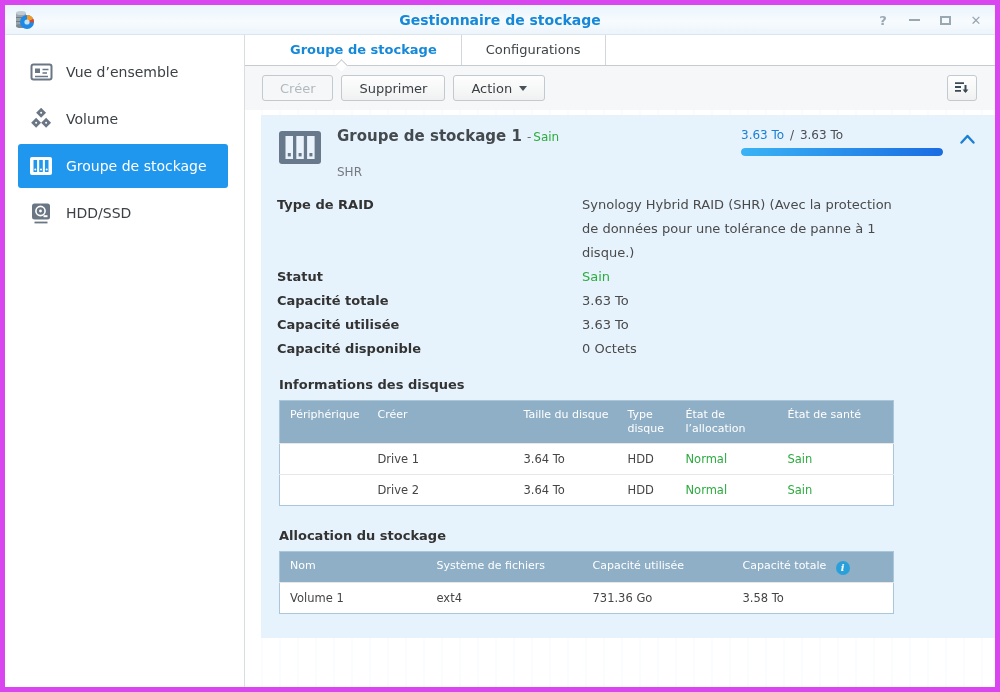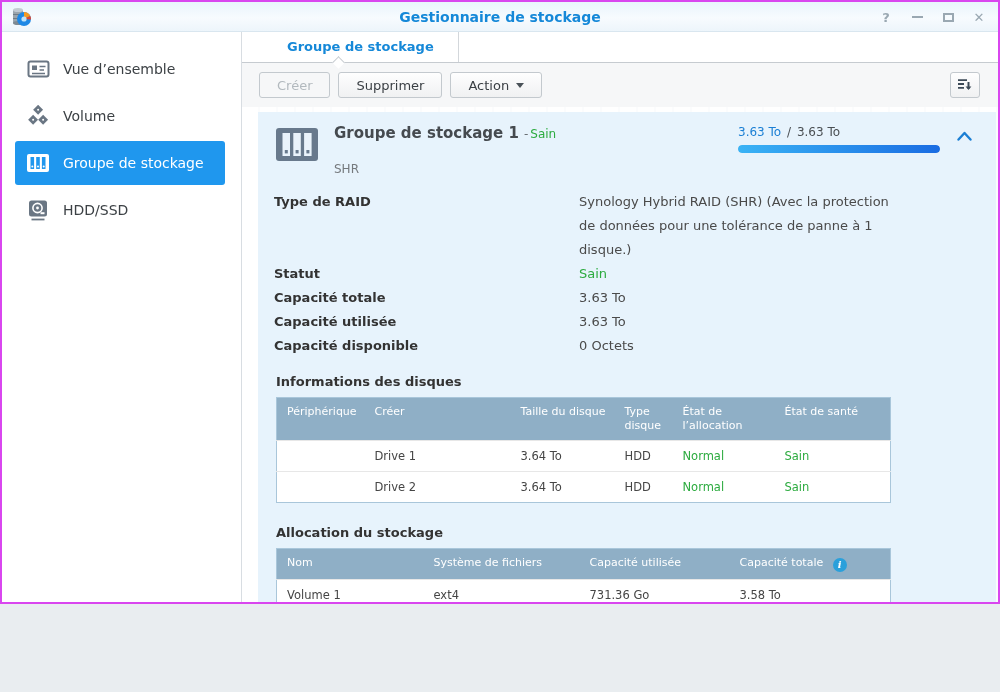--- a/index.html
+++ b/index.html
@@ -1,18 +1,18 @@
 <!DOCTYPE html>
 <html><head>
 <meta charset="utf-8">
 <style>
   * { margin:0; padding:0; box-sizing:border-box; }
   html,body { background:#e9edf0; }
   body { font-family:"DejaVu Sans","Liberation Sans",sans-serif; }
-  .window { width:1000px; height:604px; background:#fff; border:2px solid #d946ef; position:relative; overflow:hidden; }
+  .window { width:1000px; height:692px; background:#fff; border:5px solid #d946ef; position:relative; overflow:hidden; }
 
   
   .titlebar { height:30px; background:linear-gradient(#e9f4fc,#f7fbfe 55%,#edf5fb); border-bottom:1px solid #d9e6ef; position:relative; display:flex; align-items:center; }
   .app-icon { margin-left:7px; width:24px; height:24px; }
   .win-title { position:absolute; left:0; right:0; text-align:center; font-size:14px; font-weight:bold; color:#1588d8; pointer-events:none; }
   .win-controls { position:absolute; right:12px; top:0; height:30px; display:flex; align-items:center; gap:17px; color:#98a6b0; }
   .ctrl { cursor:pointer; display:inline-flex; align-items:center; justify-content:center; width:14px; height:14px; }
   .ctrl-help { font-size:13px; font-weight:bold; color:#9aa8b2; }
   .ctrl-min i { display:block; width:11px; border-top:2px solid #9aa8b2; }
   .ctrl-max i { display:block; width:11px; height:9px; border:2px solid #9aa8b2; }
@@ -165,20 +165,21 @@
           </svg>
         </span>
         <span>HDD/SSD</span>
       </div>
 
     </div>
 
     <div class="main">
       <div class="tabbar">
         <div class="tab active">Groupe de stockage</div>
+        <div class="tab">Configurations</div>
         <div class="notch"></div>
       </div>
 
       <div class="toolbar">
         <button class="btn disabled">Créer</button>
         <button class="btn">Supprimer</button>
         <button class="btn">
           <span>Action</span>
           <span class="caret"></span>
         </button>

